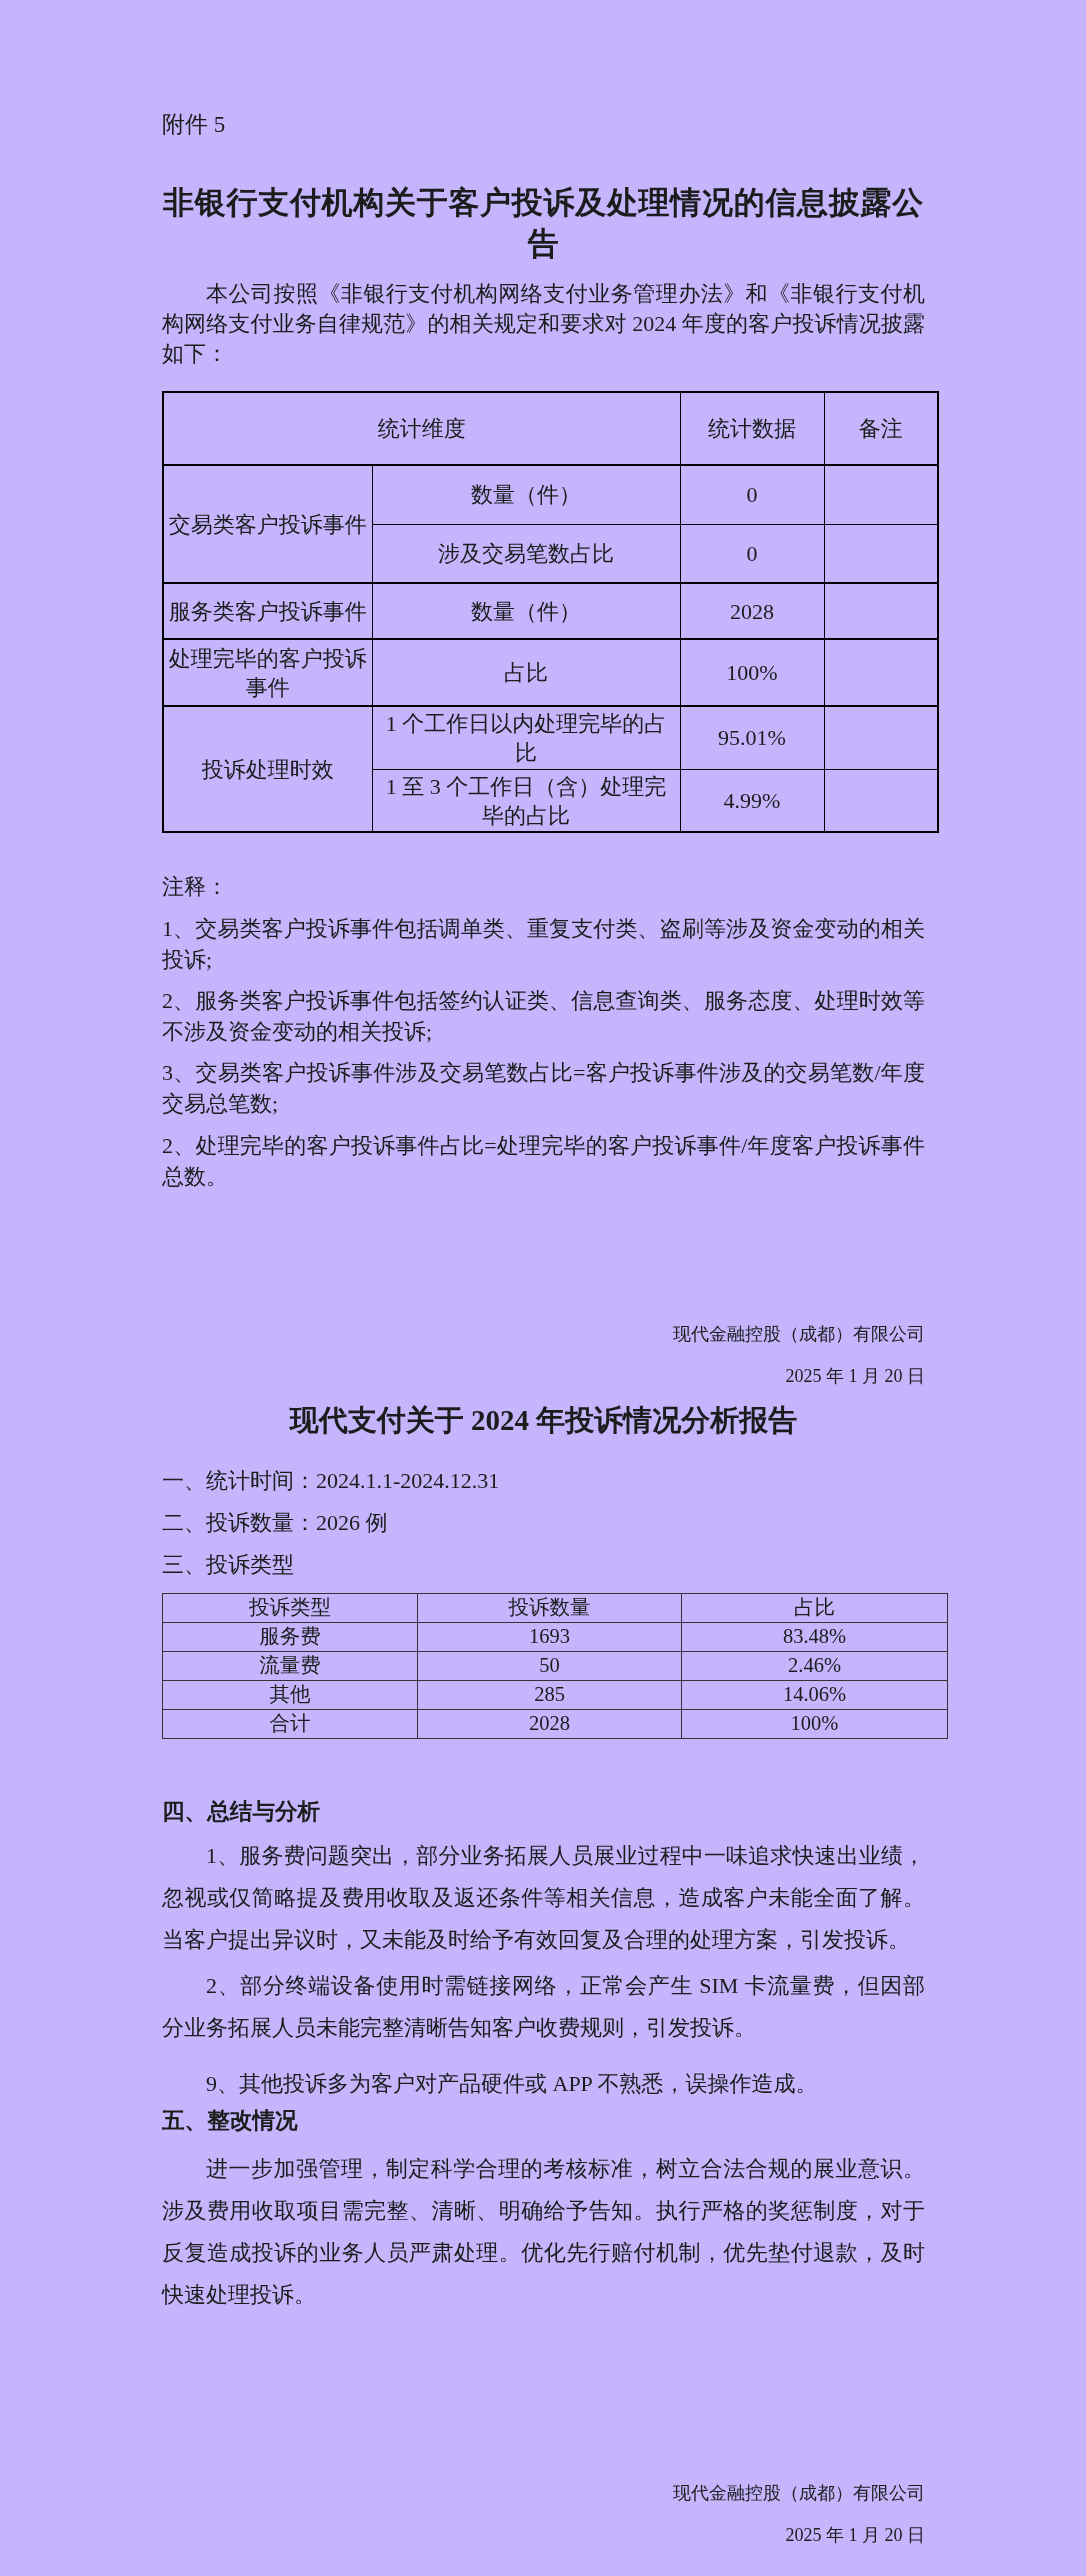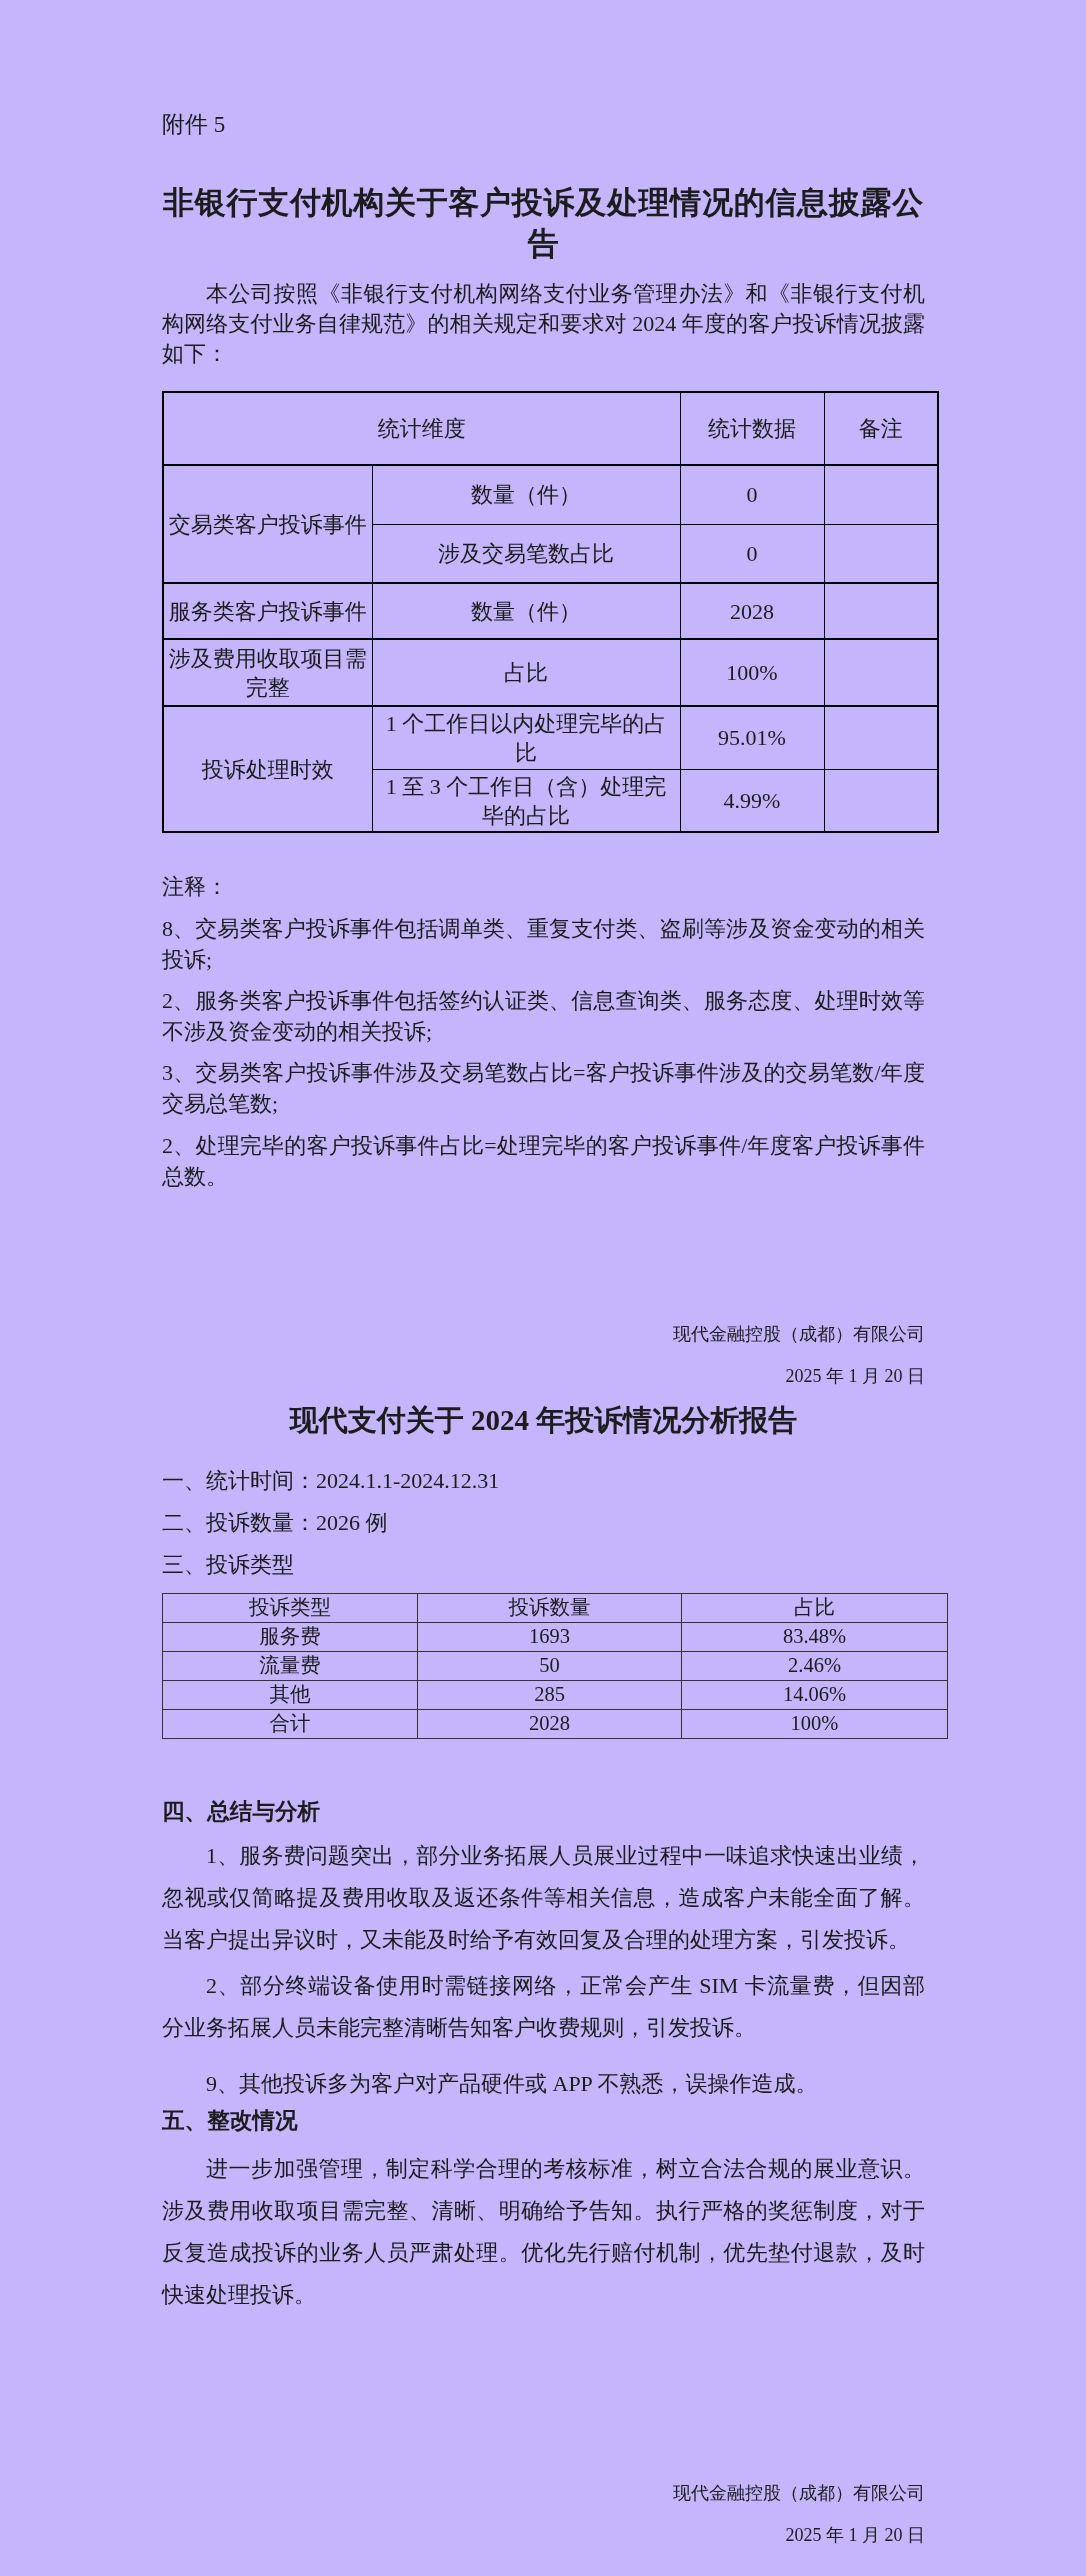--- a/index.html
+++ b/index.html
@@ -158,42 +158,42 @@
         <td>0</td>
         <td></td>
       </tr>
       <tr class="major">
         <td class="grp">服务类客户投诉事件</td>
         <td class="h78">数量（件）</td>
         <td>2028</td>
         <td></td>
       </tr>
       <tr class="major">
-        <td class="grp">涉及费用收取项目需完整</td>
+        <td class="grp">处理完毕的客户投诉事件</td>
         <td class="h95">占比</td>
         <td>100%</td>
         <td></td>
       </tr>
       <tr class="major">
         <td rowspan="2" class="grp">投诉处理时效</td>
         <td class="h90">1 个工作日以内处理完毕的占比</td>
         <td>95.01%</td>
         <td></td>
       </tr>
       <tr>
         <td class="h90">1 至 3 个工作日（含）处理完毕的占比</td>
         <td>4.99%</td>
         <td></td>
       </tr>
     </tbody>
   </table>
 
   <div class="notes">
     <div class="note-heading">注释：</div>
-    <p class="note-item" style="margin-bottom:0;">8、交易类客户投诉事件包括调单类、重复支付类、盗刷等涉及资金变动的相关投诉;</p>
+    <p class="note-item" style="margin-bottom:0;">1、交易类客户投诉事件包括调单类、重复支付类、盗刷等涉及资金变动的相关投诉;</p>
     <p class="note-item" style="margin-bottom:0;">2、服务类客户投诉事件包括签约认证类、信息查询类、服务态度、处理时效等不涉及资金变动的相关投诉;</p>
     <p class="note-item" style="margin-bottom:0;">3、交易类客户投诉事件涉及交易笔数占比=客户投诉事件涉及的交易笔数/年度交易总笔数;</p>
     <p class="note-item" style="margin-bottom:0;">2、处理完毕的客户投诉事件占比=处理完毕的客户投诉事件/年度客户投诉事件总数。</p>
   </div>
 
   <div class="signature signature1">
     <div class="sig-inner">
       <div class="sig-company">现代金融控股（成都）有限公司</div>
       <div class="sig-date">2025 年 1 月 20 日</div>
     </div>

